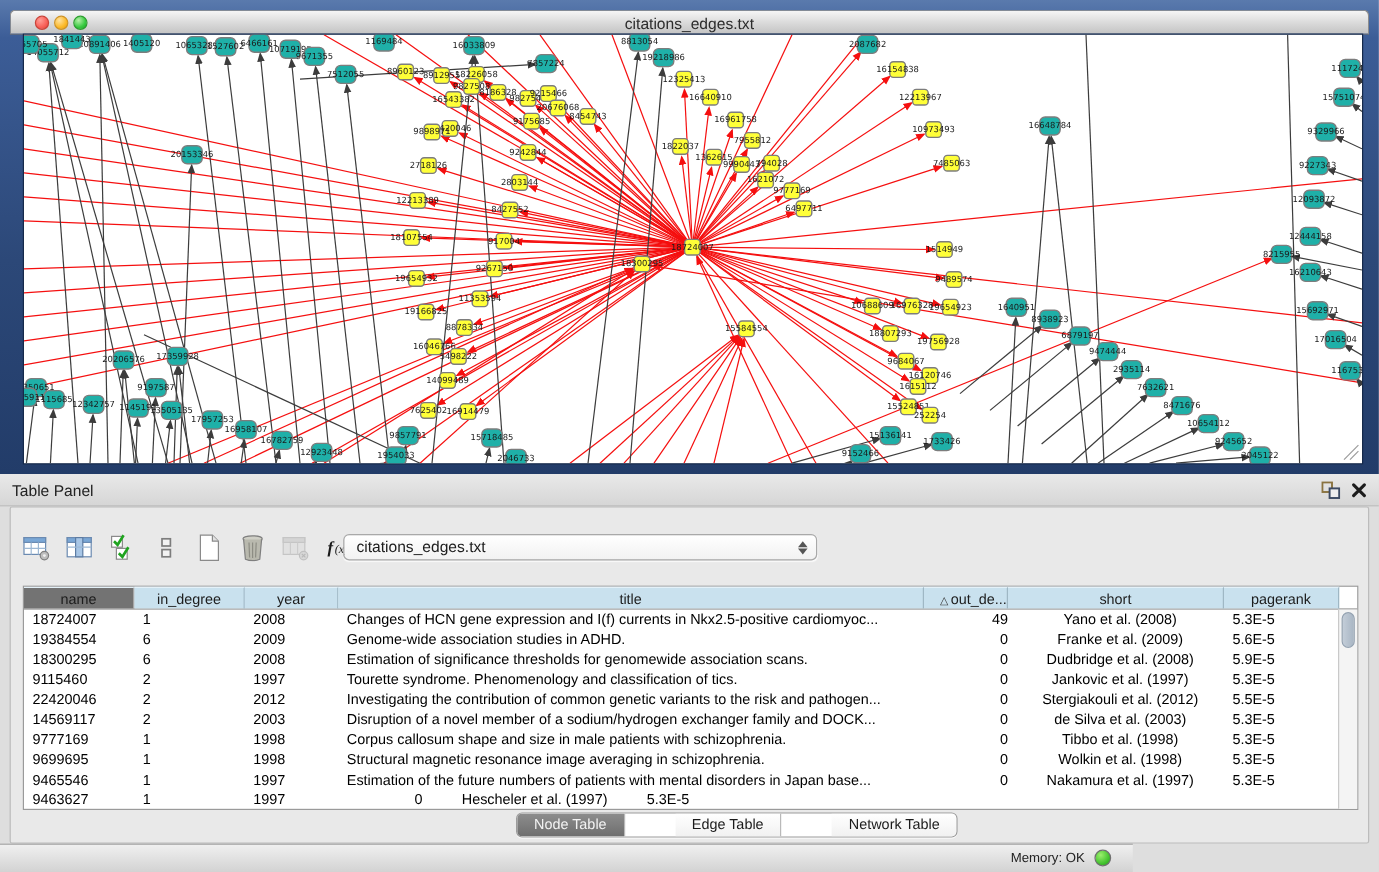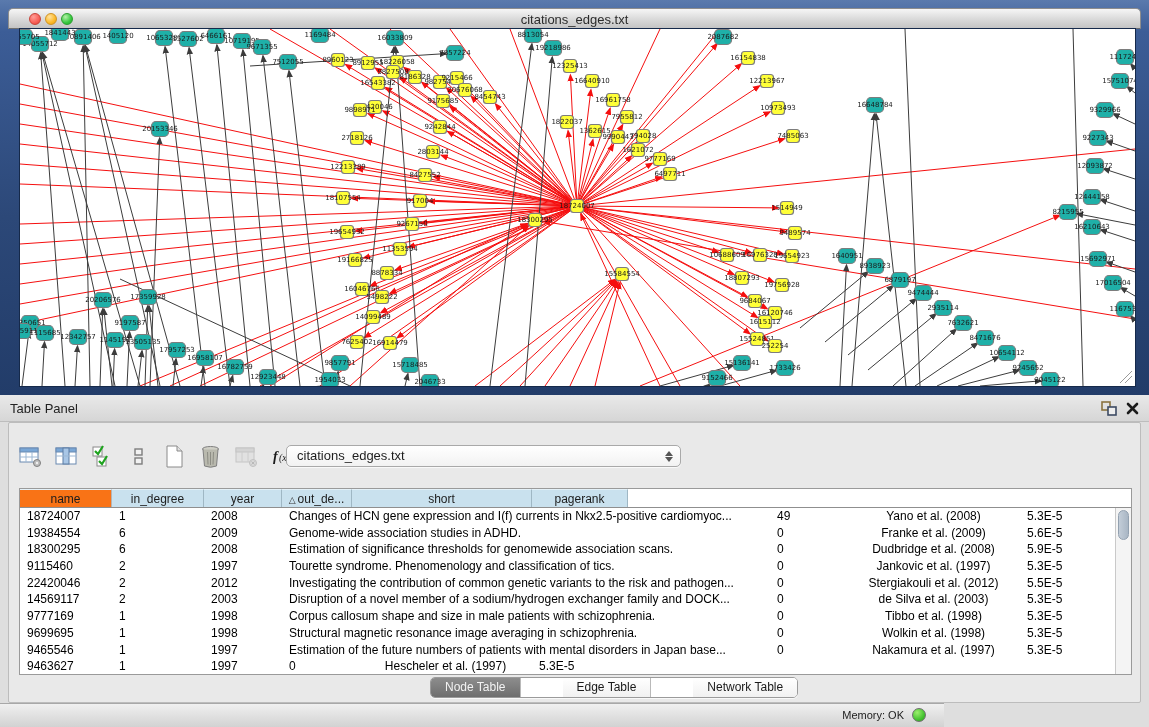--- a/index.html
+++ b/index.html
@@ -44,26 +44,26 @@
   .combo-arrows i { width:0; height:0; border-left:4px solid transparent; border-right:4px solid transparent; }
   .arr-up { border-bottom:5px solid #555; }
   .arr-dn { border-top:5px solid #555; }
 
   
   .grid { position:absolute; left:10px; top:65px; width:1113px; height:187px;
     background:#ffffff; border:1px solid #9a9a9a; font-size:12px; }
   .thead { display:flex; height:19px; border-bottom:1px solid #8f8f8f; }
   .th { background:#c9e1ee; border-right:1px solid #9fb7c4; border-top:1px solid #e4f1f8;
     text-align:center; line-height:18px; color:#1c1c1c; overflow:hidden; white-space:nowrap; }
-  .th.gray { background:#f97316; border-right:1px solid #b4b4b4; }
+  .th.gray { background:#737373; border-right:1px solid #b4b4b4; }
   .sort-glyph { font-size:9px; color:#333; margin-right:2px; }
   .tr { display:flex; height:16.7px; }
   .td { padding-left:7px; line-height:16.5px; color:#000; overflow:hidden; white-space:nowrap; }
   .c0{width:92px;} .c1{width:92px;} .c2{width:78px;} .c3{width:488px;}
-  .c4{width:70px;} .c5{width:180px;text-align:center;} .c6{width:96px;}
+  .c4{width:70px;text-align:right;} .c5{width:180px;text-align:center;} .c6{width:96px;}
   .vscroll { position:absolute; right:0; top:19px; width:16px; height:166px;
     background:#f4f4f4; border-left:1px solid #c9c9c9; }
   .vthumb { position:absolute; left:2px; top:2px; width:11px; height:30px;
     background:linear-gradient(90deg,#c3cdd8,#a9b6c4); border:1px solid #93a1b0; border-radius:6px; }
 
   
   .tabbar { position:absolute; left:421px; top:254px; height:21px; display:flex;
     border:1px solid #9b9b9b; border-radius:5px; overflow:hidden;
     background:#ffffff; box-shadow:0 1px 0 rgba(255,255,255,.7);gap:42px; }
   .tab { padding:0 14px; font-size:12px; line-height:19px; color:#1a1a1a;
@@ -579,20 +579,21 @@
         <i class="arr-up"></i>
           <i class="arr-dn"></i>
       </span>
     </div>
 
     <div class="grid">
       <div class="thead" id="thead">
           <div class="th c0 gray">name</div>
           <div class="th c1">in_degree</div>
           <div class="th c2">year</div>
+          <div class="th c3">title</div>
           <div class="th c4"><span class="sort-glyph">△</span>out_de...</div>
           <div class="th c5">short</div>
           <div class="th c6">pagerank</div>
         </div>
       <div id="tbody">
           <div class="tr">
             <div class="td c0">18724007</div>
             <div class="td c1">1</div>
             <div class="td c2">2008</div>
             <div class="td c3">Changes of HCN gene expression and I(f) currents in Nkx2.5-positive cardiomyoc...</div>

